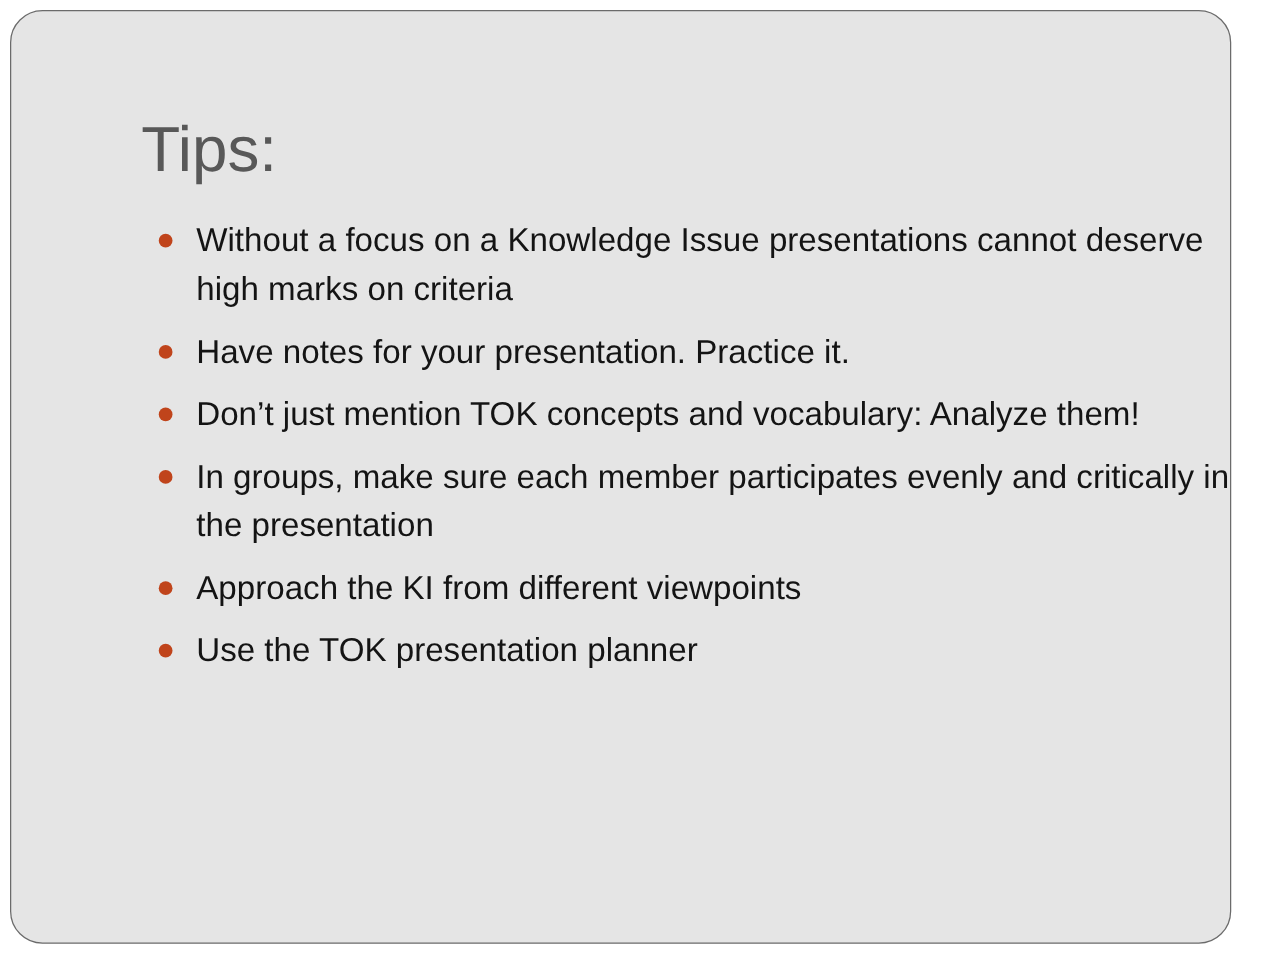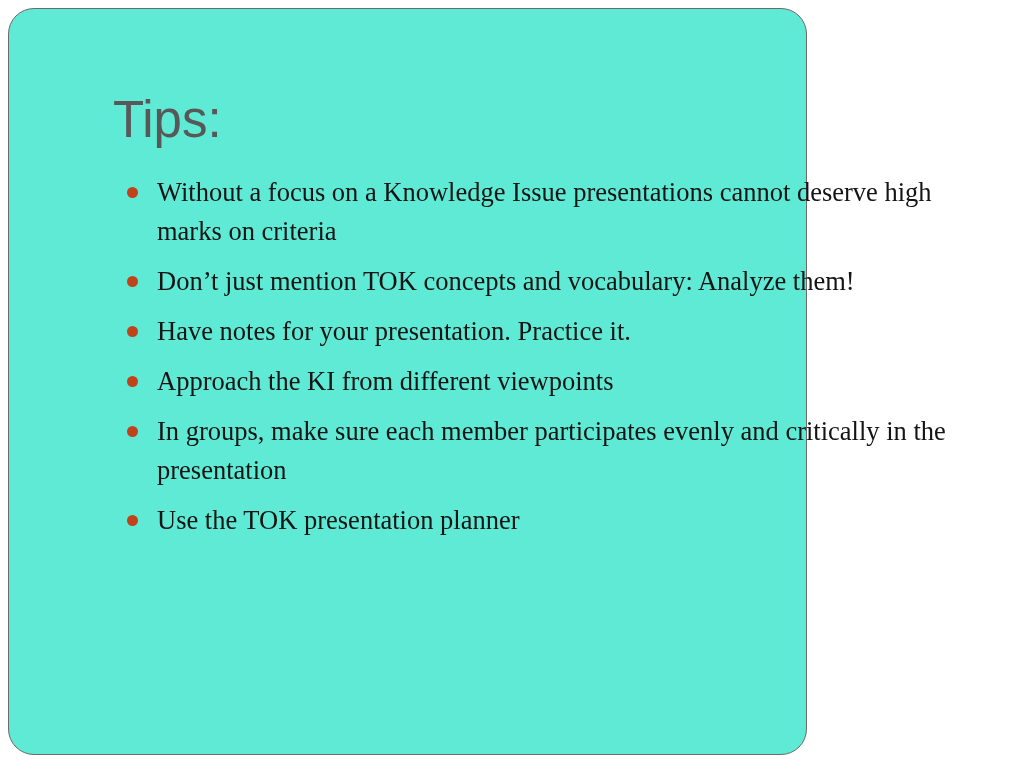--- a/index.html
+++ b/index.html
@@ -12,24 +12,24 @@
     width: 1024px;
     height: 768px;
     overflow: hidden;
     font-family: "Liberation Serif", "DejaVu Serif", serif;
   }
 
   .slide-frame {
     position: absolute;
     left: 8px;
     top: 8px;
-    width: 799px;
+    width: 977px;
     height: 747px;
     box-sizing: border-box;
-    background: #5eead4;
+    background: #e5e5e5;
     border: 1px solid #6b6b6b;
     border-radius: 26px;
   }
 
   .slide-title {
     position: absolute;
     left: 104px;
     top: 82px;
     margin: 0;
     font-family: "Liberation Sans", "DejaVu Sans", sans-serif;
@@ -51,21 +51,21 @@
     list-style: none;
   }
 
   .bullet-item {
     position: relative;
     padding-left: 36px;
     margin: 0 0 11px 0;
     font-size: 26.5px;
     line-height: 39px;
     color: #141414;
-    font-family: Liberation Serif, serif;
+    font-family: Liberation Sans, sans-serif;
   }
 
   .bullet-item:last-child {
     margin-bottom: 16px;
   }
 
   .bullet-marker {
     position: absolute;
     left: 6px;
     top: 14px;
@@ -89,36 +89,36 @@
   <ul class="bullet-list">
 
     <li class="bullet-item">
       <span class="bullet-marker"></span>
       <span class="bullet-text">Without a focus on a Knowledge Issue presentations cannot deserve high marks on criteria</span>
     </li>
 
 
     <li class="bullet-item">
       <span class="bullet-marker"></span>
+      <span class="bullet-text">Have notes for your presentation.  Practice it.</span>
+    </li>
+
+    <li class="bullet-item">
+      <span class="bullet-marker"></span>
       <span class="bullet-text">Don’t just mention TOK concepts and vocabulary:  Analyze them!</span>
     </li>
 
     <li class="bullet-item">
       <span class="bullet-marker"></span>
-      <span class="bullet-text">Have notes for your presentation.  Practice it.</span>
+      <span class="bullet-text">In groups, make sure each member participates evenly and critically in the presentation</span>
     </li>
 
     <li class="bullet-item">
       <span class="bullet-marker"></span>
       <span class="bullet-text">Approach the KI from different viewpoints</span>
-    </li>
-
-    <li class="bullet-item">
-      <span class="bullet-marker"></span>
-      <span class="bullet-text">In groups, make sure each member participates evenly and critically in the presentation</span>
     </li>
 
     <li class="bullet-item">
       <span class="bullet-marker"></span>
       <span class="bullet-text">Use the TOK presentation planner</span>
     </li>
 
   </ul>
 
 </div>

